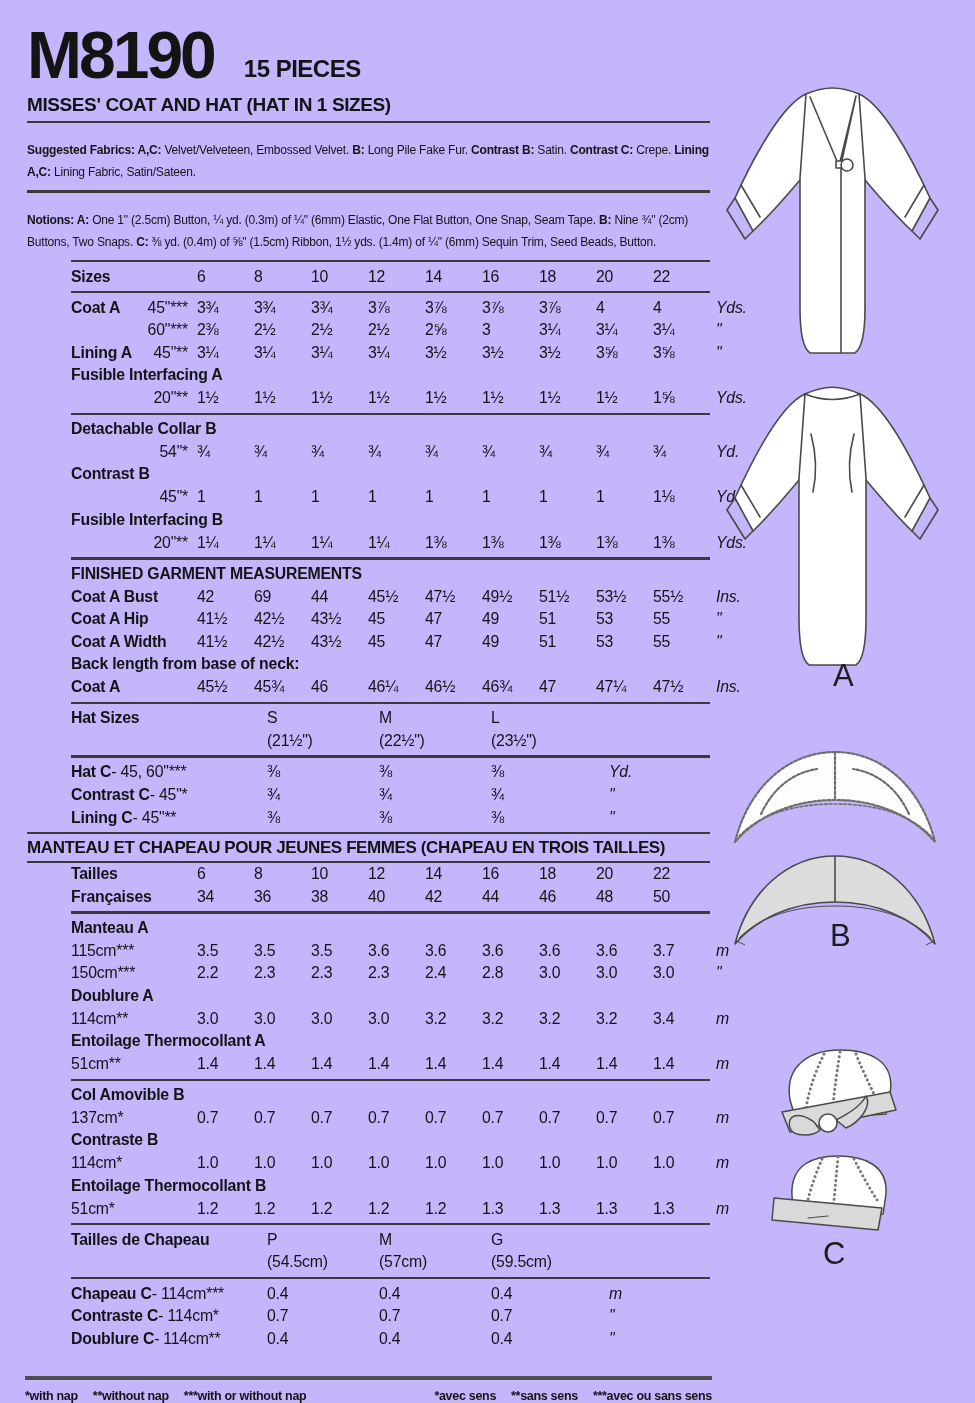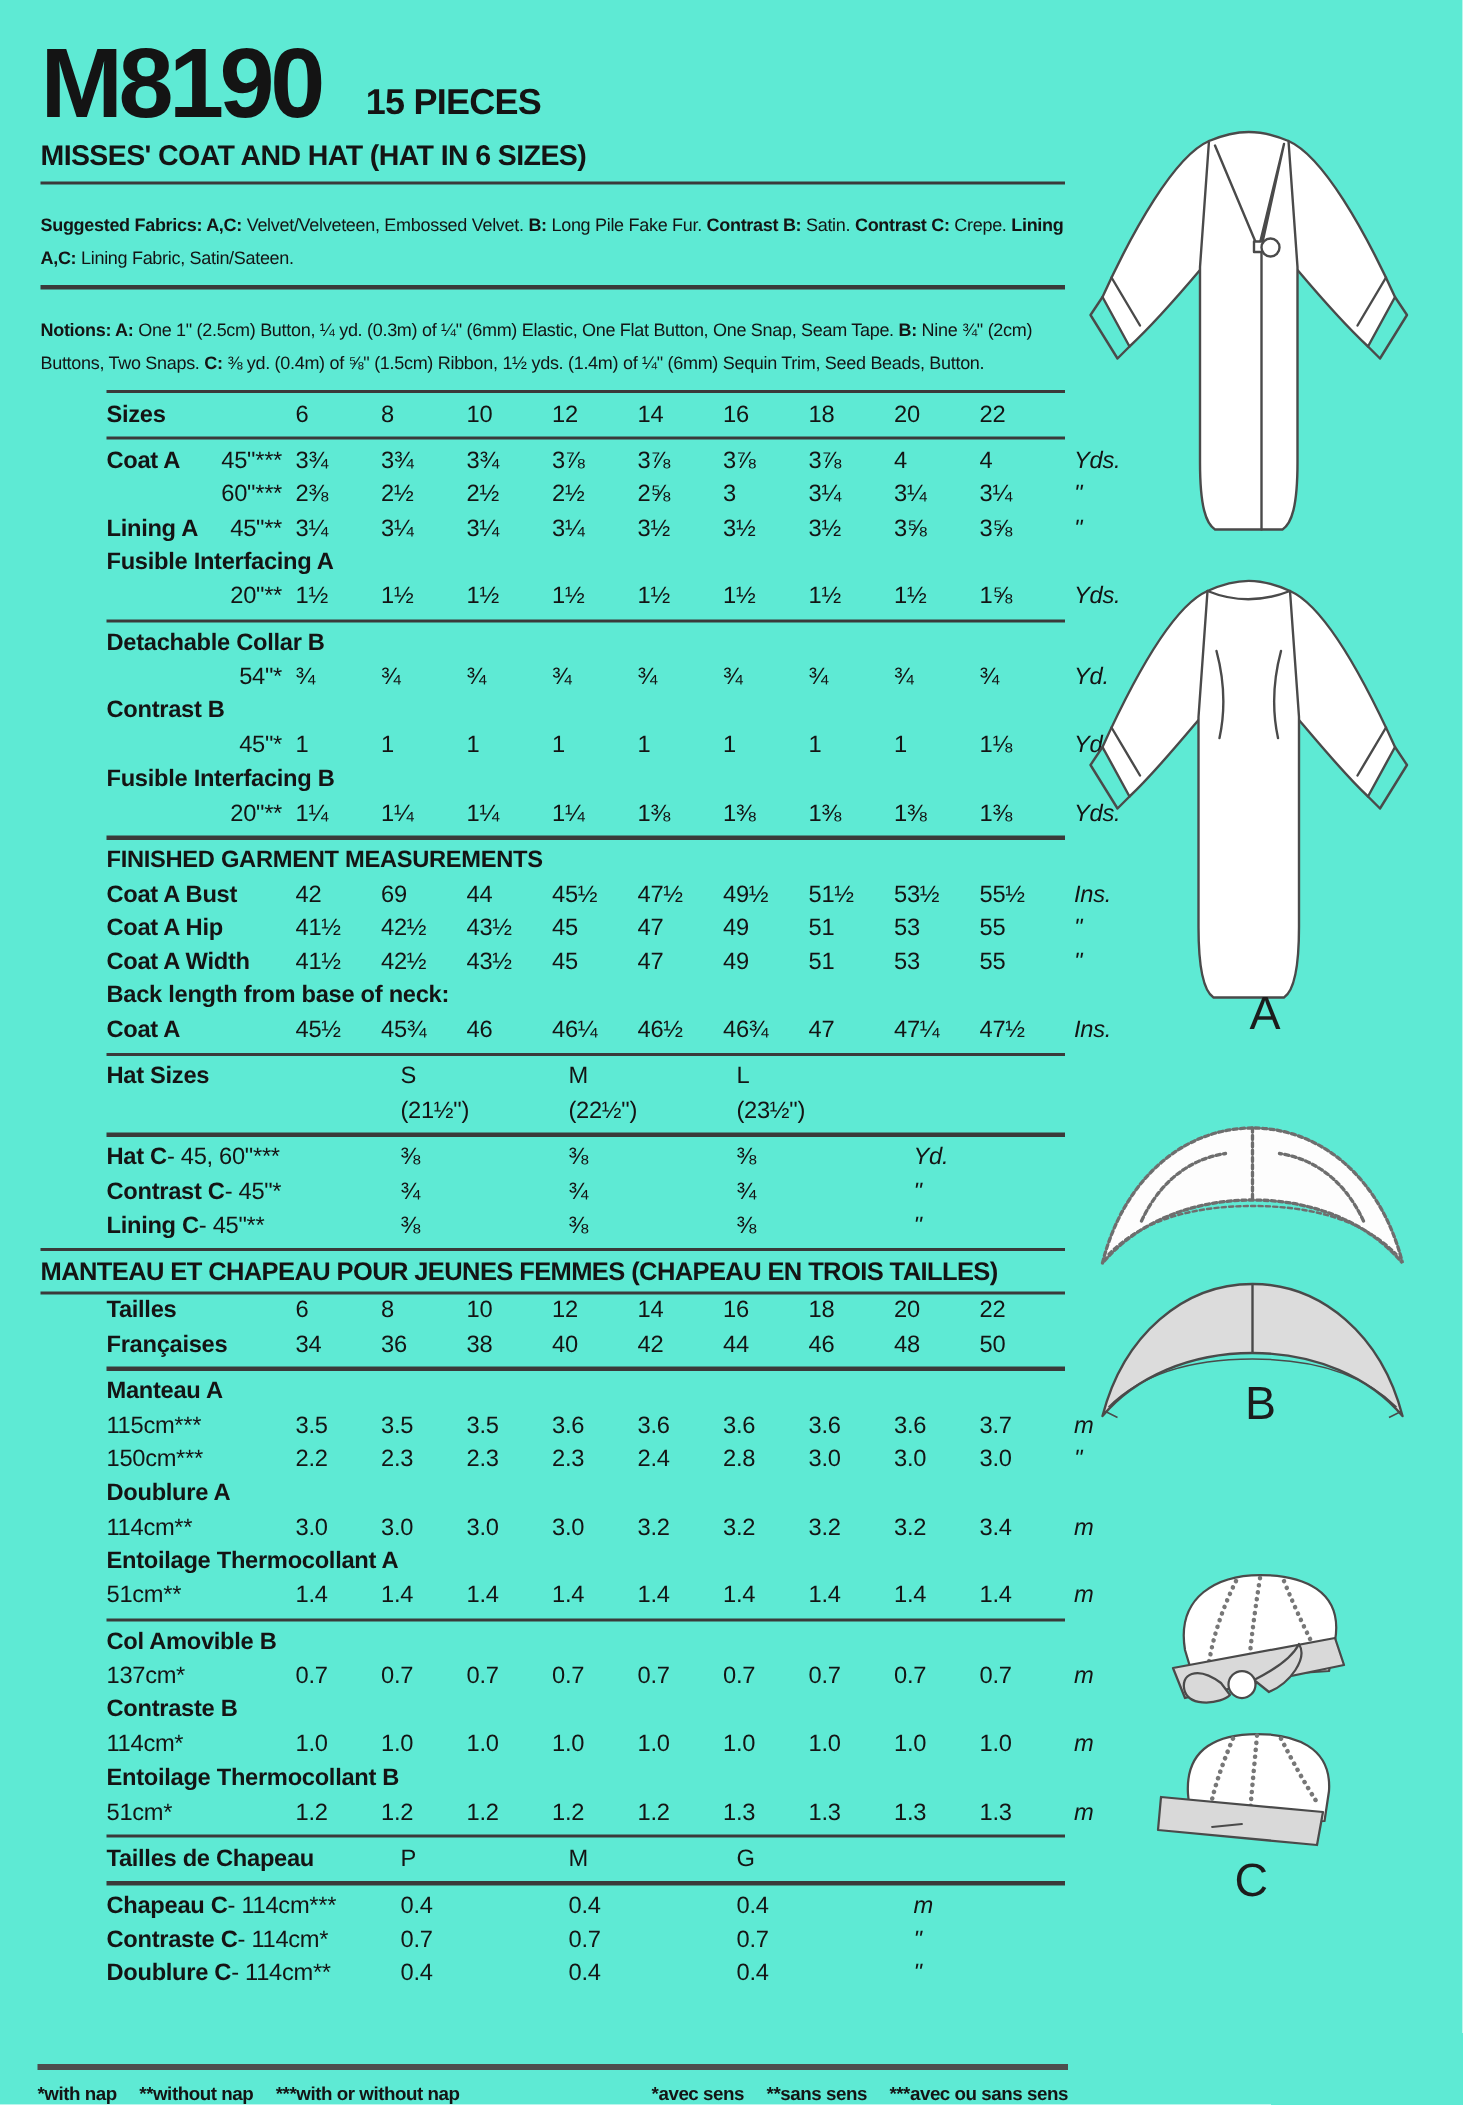--- a/index.html
+++ b/index.html
@@ -1,16 +1,16 @@
 <!DOCTYPE html>
 <html><head>
 <meta charset="utf-8">
 <style>
   html,body{margin:0;padding:0;background:#fff;}
-  .page{position:relative;width:975px;height:1403px;background:#5eead4;overflow:hidden;
+  .page{position:relative;width:975px;height:1403px;background:#c4b5fd;overflow:hidden;
         font-family:"Liberation Sans","DejaVu Sans",sans-serif;color:#141414;
         letter-spacing:-0.2px;}
   .left{position:absolute;left:27px;top:0;width:683px;}
   .right{position:absolute;left:705px;top:0;width:270px;height:1403px;}
 
   
   .hdrrow{display:flex;align-items:flex-end;margin-top:12px;height:78px;}
   .patno{font-size:66px;font-weight:bold;letter-spacing:-3px;line-height:70px;}
   .pieces{font-size:24px;font-weight:bold;margin-left:30px;padding-bottom:7px;letter-spacing:-0.5px;}
   .subtitle{font-size:19px;font-weight:bold;margin-top:4px;height:24px;letter-spacing:-0.4px;}
@@ -50,21 +50,21 @@
 
 <div class="page">
 
   <div class="left">
 
     <div class="hdrrow">
       <div class="patno">M8190</div>
       <div class="pieces">15 PIECES</div>
     </div>
 
-    <div class="subtitle">MISSES' COAT AND HAT (HAT IN 6 SIZES)</div>
+    <div class="subtitle">MISSES' COAT AND HAT (HAT IN 1 SIZES)</div>
     <div class="rule"></div>
 
     <div class="para"><span class="b">Suggested Fabrics: A,C:</span><span> Velvet/Velveteen, Embossed Velvet. </span><span class="b">B:</span><span> Long Pile Fake Fur. </span><span class="b">Contrast B:</span><span> Satin. </span><span class="b">Contrast C:</span><span> Crepe. </span><span class="b">Lining A,C:</span><span> Lining Fabric, Satin/Sateen.</span></div>
     <div class="rule"></div>
 
     <div class="para"><span class="b">Notions: A:</span><span> One 1" (2.5cm) Button, ¼ yd. (0.3m) of ¼" (6mm) Elastic, One Flat Button, One Snap, Seam Tape. </span><span class="b">B:</span><span> Nine ¾" (2cm) Buttons, Two Snaps. </span><span class="b">C:</span><span> ⅜ yd. (0.4m) of ⅝" (1.5cm) Ribbon, 1½ yds. (1.4m) of ¼" (6mm) Sequin Trim, Seed Beads, Button.</span></div>
 
     <div class="tbl g9">
         <div class="rule"></div>
         <div class="trow">
@@ -485,20 +485,27 @@
       </div>
 
     <div class="tbl g3">
         <div class="trow">
           <div class="lcell">
             <div class="b">Tailles de Chapeau</div>
           </div>
           <div class="vcell">P</div>
           <div class="vcell">M</div>
           <div class="vcell">G</div>
+          <div class="ucell"></div>
+        </div>
+        <div class="trow">
+          <div class="lcell"></div>
+          <div class="vcell">(54.5cm)</div>
+          <div class="vcell">(57cm)</div>
+          <div class="vcell">(59.5cm)</div>
           <div class="ucell"></div>
         </div>
         <div class="rule"></div>
         <div class="trow">
           <div class="lcell">
             <div class="b">Chapeau C</div>
             <div> - 114cm***</div>
           </div>
           <div class="vcell">0.4</div>
           <div class="vcell">0.4</div>

